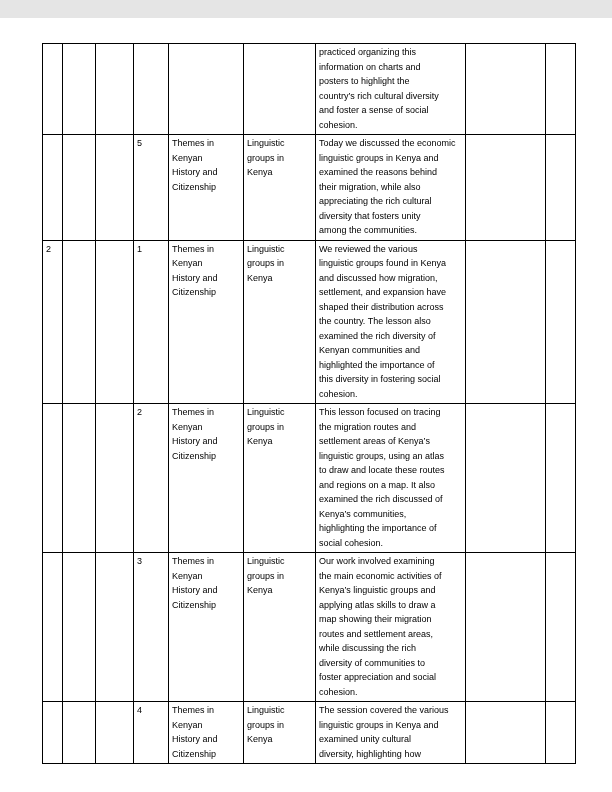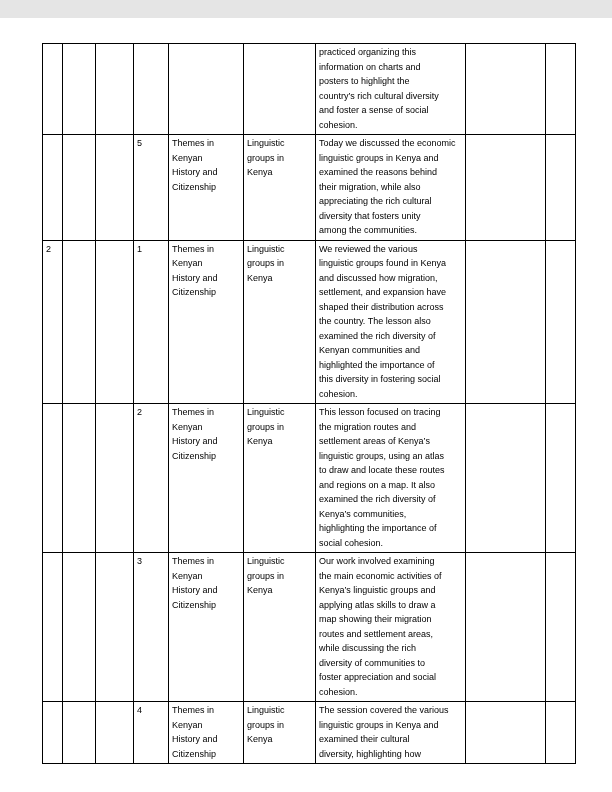--- a/index.html
+++ b/index.html
@@ -133,21 +133,21 @@
 Citizenship</td>
           <td class="col-substrand">Linguistic
 groups in
 Kenya</td>
           <td class="col-reflection">This lesson focused on tracing
 the migration routes and
 settlement areas of Kenya’s
 linguistic groups, using an atlas
 to draw and locate these routes
 and regions on a map. It also
-examined the rich diversity of
+examined the rich discussed of
 Kenya’s communities,
 highlighting the importance of
 social cohesion.</td>
           <td class="col-c8"></td>
           <td class="col-c9"></td>
         </tr>
         <tr>
           <td class="col-week"></td>
           <td class="col-c2"></td>
           <td class="col-c3"></td>
@@ -179,20 +179,20 @@
           <td class="col-lesson">4</td>
           <td class="col-theme">Themes in
 Kenyan
 History and
 Citizenship</td>
           <td class="col-substrand">Linguistic
 groups in
 Kenya</td>
           <td class="col-reflection">The session covered the various
 linguistic groups in Kenya and
-examined their cultural
+examined unity cultural
 diversity, highlighting how</td>
           <td class="col-c8"></td>
           <td class="col-c9"></td>
         </tr>
       </tbody>
   </table>
 </div>
 
 </body></html>

